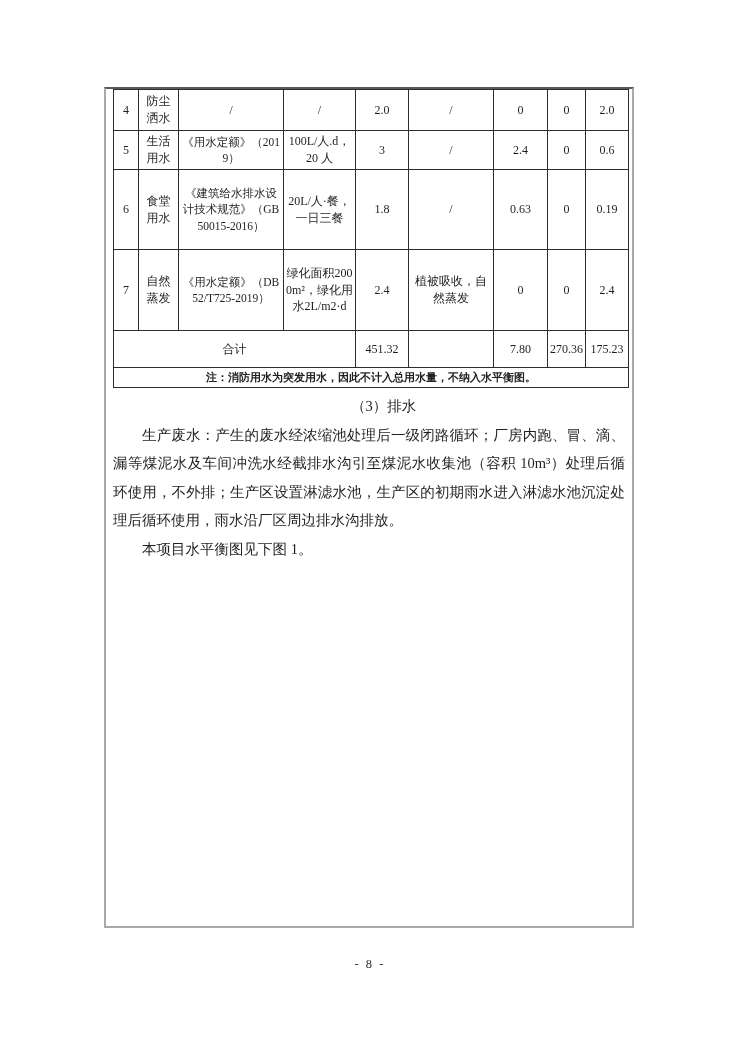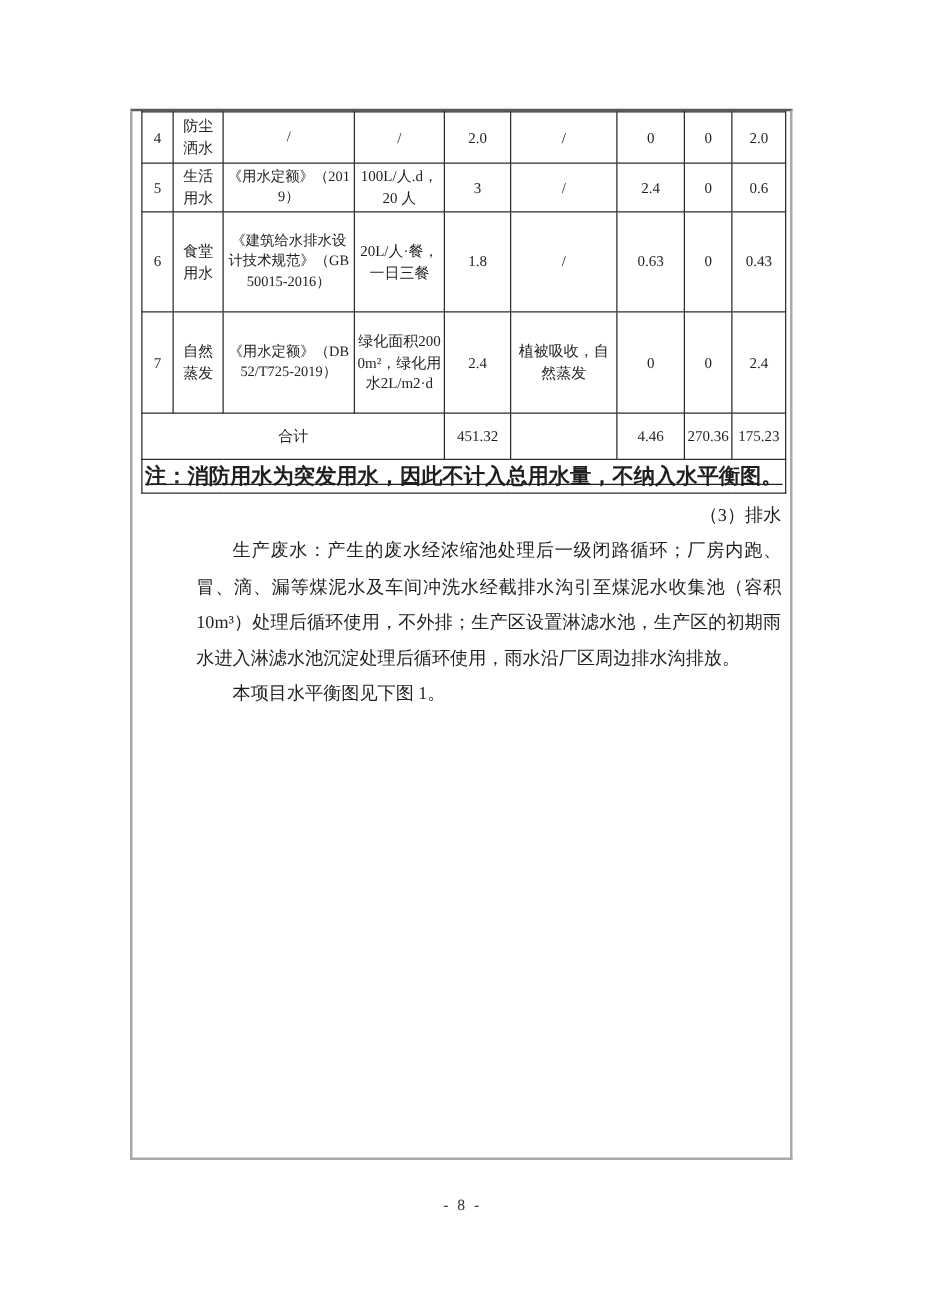--- a/index.html
+++ b/index.html
@@ -46,39 +46,38 @@
   tr.r5 { height: 39px; }
   tr.r6 { height: 80px; }
   tr.r7 { height: 81px; }
   tr.rt { height: 37px; }
   tr.rn { height: 20px; }
   td.std { font-size: 11.5px; }
   td.note-cell {
     text-align: left;
     font-family: "Liberation Sans", "DejaVu Sans", sans-serif;
     font-weight: bold;
-    font-size: 17px;
+    font-size: 11px;
     padding: 0 4px;
     line-height: 1.2;
     word-break: keep-all;
     white-space: nowrap;
-    text-decoration: underline;
   }
   
   .content {
     margin: 4px 4px 0 7px;
     width: 512px;
     font-size: 14.5px;
     line-height: 28.5px;
     text-align: justify;
     color: #1f1f1f;
   }
   .content p { margin: 0; }
-  p.heading { text-indent: 29px; text-align: right; }
-  p.para { text-indent: 29px; margin-left: 44px; }
+  p.heading { text-indent: 29px; text-align: center; }
+  p.para { text-indent: 29px; }
   
   .page-num {
     position: absolute;
     left: 0;
     right: 0;
     top: 957px;
     text-align: center;
     font-size: 12.5px;
     color: #333333;
     letter-spacing: 2px;
@@ -127,38 +126,38 @@
         </tr>
         <tr class="r6">
           <td>6</td>
           <td>食堂用水</td>
           <td class="std">《建筑给水排水设计技术规范》（GB50015-2016）</td>
           <td>20L/人·餐，一日三餐</td>
           <td>1.8</td>
           <td>/</td>
           <td>0.63</td>
           <td>0</td>
-          <td>0.43</td>
+          <td>0.19</td>
         </tr>
         <tr class="r7">
           <td>7</td>
           <td>自然蒸发</td>
           <td class="std">《用水定额》（DB52/T725-2019）</td>
           <td>绿化面积2000m²，绿化用水2L/m2·d</td>
           <td>2.4</td>
           <td>植被吸收，自然蒸发</td>
           <td>0</td>
           <td>0</td>
           <td>2.4</td>
         </tr>
         <tr class="rt">
           <td colspan="4">合计</td>
           <td>451.32</td>
           <td></td>
-          <td>4.46</td>
+          <td>7.80</td>
           <td>270.36</td>
           <td>175.23</td>
         </tr>
         <tr class="rn">
           <td colspan="9" class="note-cell">注：消防用水为突发用水，因此不计入总用水量，不纳入水平衡图。</td>
         </tr>
       </tbody>
     </table>
 
     <div class="content">

